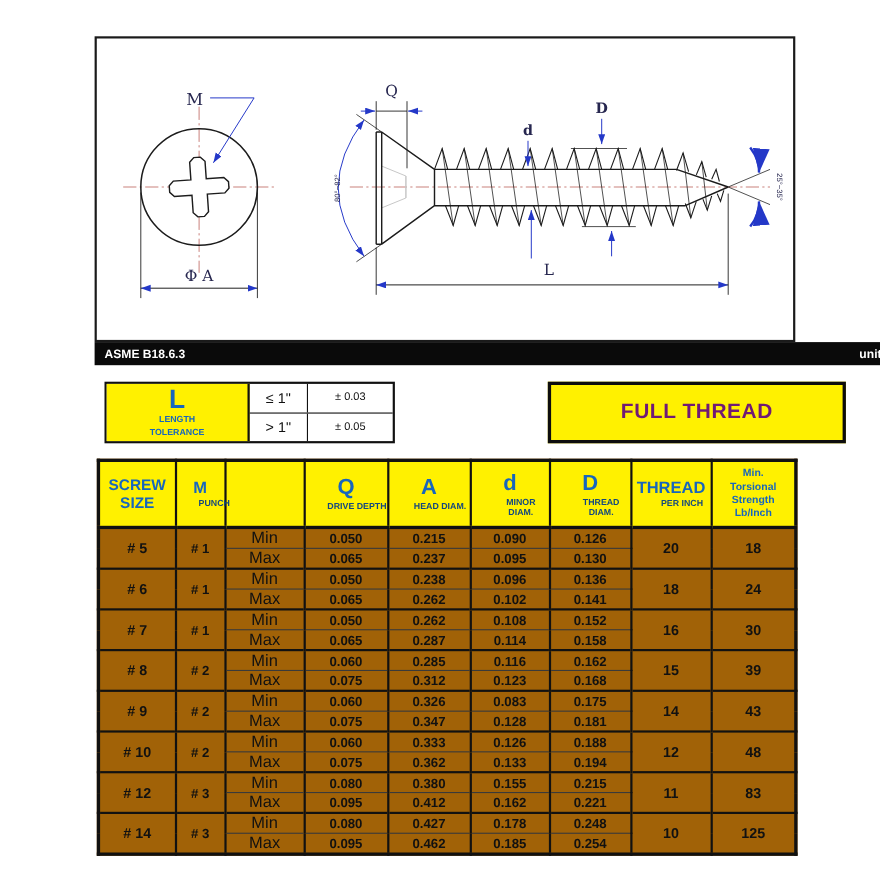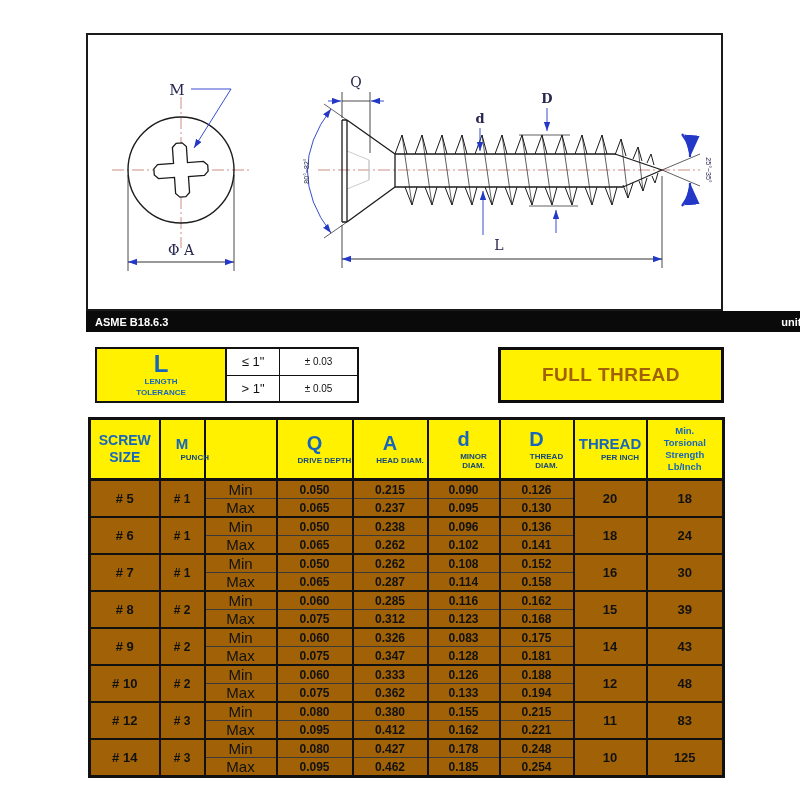--- a/index.html
+++ b/index.html
@@ -25,24 +25,24 @@
   .tol-L{color:#1766bd;font-size:24px;font-weight:bold;line-height:1;}
   .tol-name{color:#1766bd;font-size:8px;font-weight:bold;text-align:center;line-height:1.35;margin-top:1px;}
   .tol-grid{flex:1;display:flex;flex-direction:column;}
   .tol-row{flex:1;display:flex;align-items:center;}
   .tol-row + .tol-row{border-top:1.5px solid #111;}
   .tol-range{width:52px;text-align:center;font-size:13px;border-right:1.5px solid #111;
              align-self:stretch;display:flex;align-items:center;justify-content:center;}
   .tol-val{flex:1;text-align:center;font-size:10px;}
 
   
-  .banner{position:absolute;left:498px;top:347px;width:226px;height:56px;
+  .banner{position:absolute;left:498px;top:347px;width:271px;height:56px;
           background:#FFF100;border:3px solid #0d0d0d;box-sizing:border-box;
           display:flex;align-items:center;justify-content:center;
-          color:#a16207;font-size:19px;font-weight:bold;letter-spacing:.5px;}
+          color:#701a75;font-size:19px;font-weight:bold;letter-spacing:.5px;}
 
   
   table.spec{position:absolute;left:88px;top:417px;width:634px;
              border-collapse:collapse;table-layout:fixed;
              border:3px solid #111;background:#a16207;}
   table.spec th,table.spec td{border-left:2px solid #111;padding:0;text-align:center;vertical-align:middle;}
   table.spec th{border-bottom:3px solid #111;background:#FFF100;height:58px;}
   th.white{background:#fff;}
   .h-main{color:#1766bd;font-size:20px;font-weight:bold;line-height:1.05;}
   .h-main.sm{font-size:15px;}

